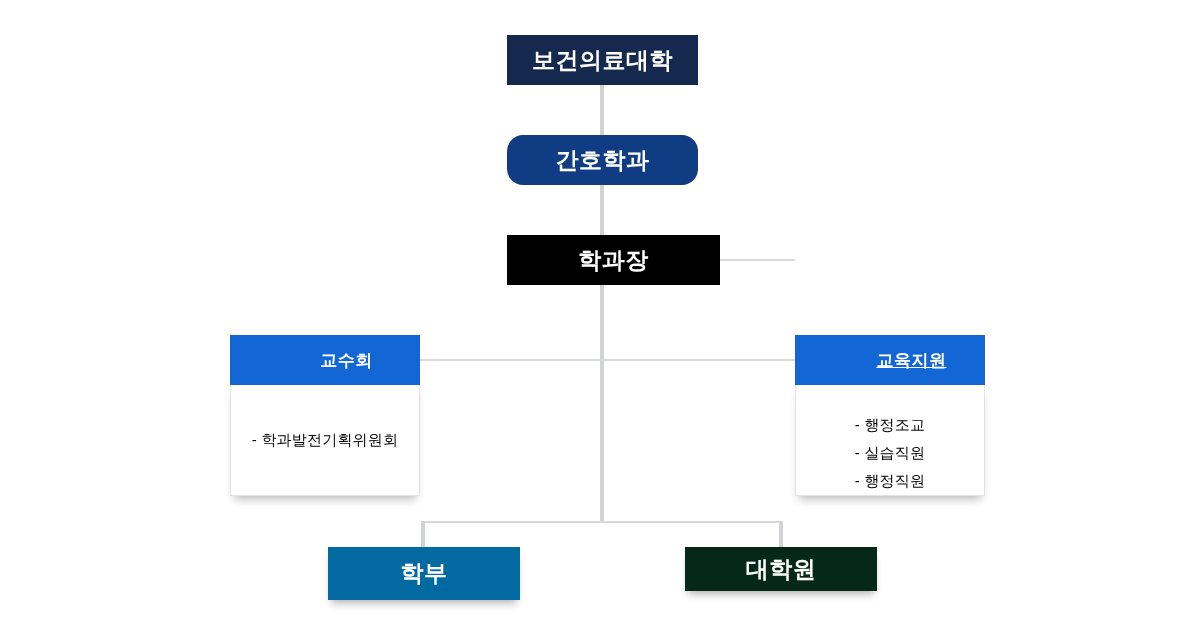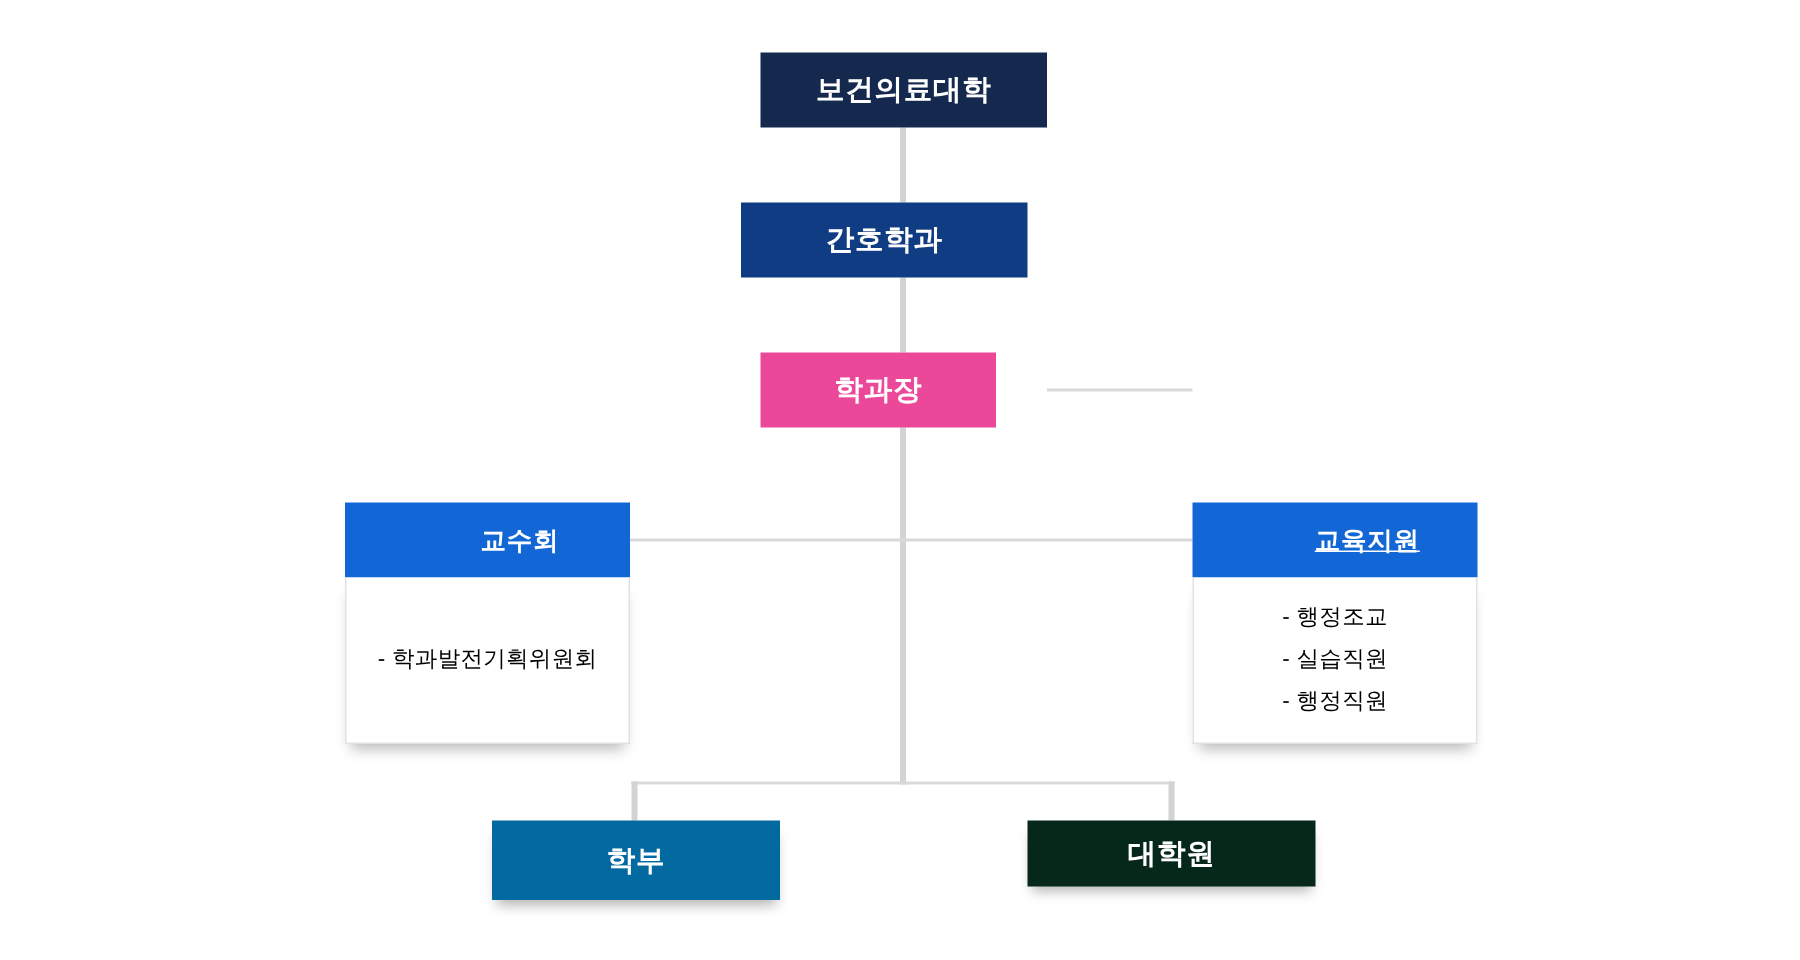--- a/index.html
+++ b/index.html
@@ -14,29 +14,29 @@
     height: 640px;
     background: #ffffff;
     overflow: hidden;
   }
   .node {
     position: absolute;
     display: flex;
     align-items: center;
     justify-content: center;
     color: #ffffff;
-    font-size: 19px;
+    font-size: 23px;
     font-weight: 600;
     letter-spacing: 0.5px;
     text-align: center;
     box-sizing: border-box;
   }
   .node-root   { left: 507px; top: 35px;  width: 191px; height: 50px; background: #15294f; }
-  .node-dept   { left: 494px; top: 135px; width: 191px; height: 50px; background: #0f3c82; }
-  .node-head   { left: 507px; top: 235px; width: 157px; height: 50px; background: #ec4899; }
+  .node-dept   { left: 507px; top: 135px; width: 191px; height: 50px; background: #0f3c82; border-radius: 16px; }
+  .node-head   { left: 507px; top: 235px; width: 213px; height: 50px; background: #000000; }
   .node-comm   { left: 795px; top: 235px; width: 190px; height: 50px; background: #2b62ae; }
   .node-under  { left: 328px; top: 547px; width: 192px; height: 53px; background: #0369a1;
                  box-shadow: 0 6px 8px -3px rgba(0,0,0,0.30); }
   .node-grad   { left: 685px; top: 547px; width: 192px; height: 44px; background: #05281b;
                  box-shadow: 0 6px 8px -3px rgba(0,0,0,0.30); }
 
   .panel-header {
     position: absolute;
     display: flex;
     align-items: center;
@@ -61,21 +61,21 @@
     background: #ffffff;
     border: 1px solid #e2e2e2;
     border-top: none;
     box-sizing: border-box;
     display: flex;
     align-items: center;
     justify-content: center;
     box-shadow: 0 7px 9px -4px rgba(0,0,0,0.28);
   }
   .pb-left  { left: 230px; top: 385px; }
-  .pb-right { left: 795px; top: 385px; }
+  .pb-right { left: 795px; top: 385px; align-items: flex-end; }
 
   .panel-list {
     display: inline-block;
     text-align: left;
     margin: 0;
     padding: 0;
     list-style: none;
     font-size: 15px;
     line-height: 28px;
     color: #000000;

